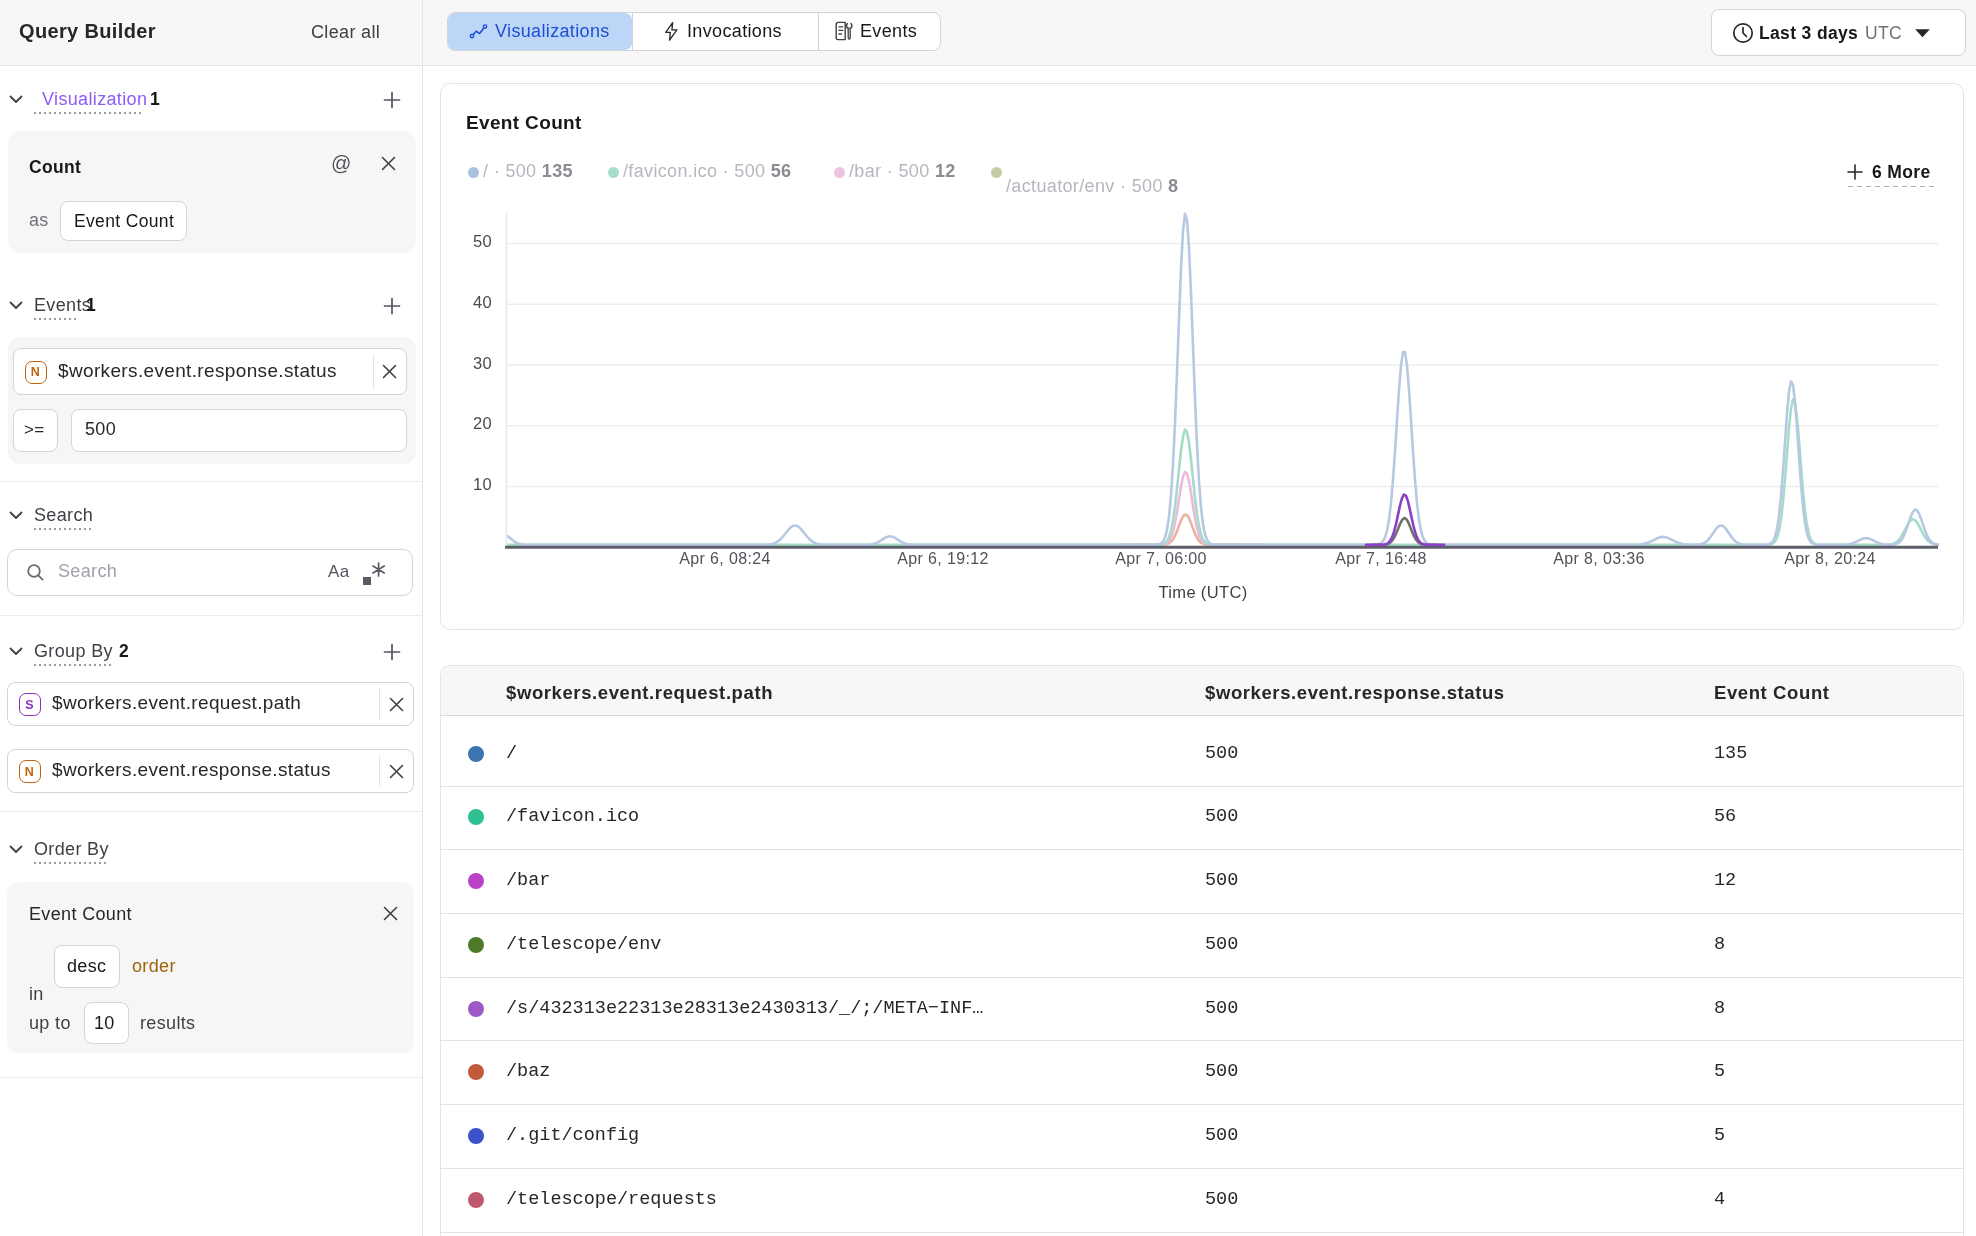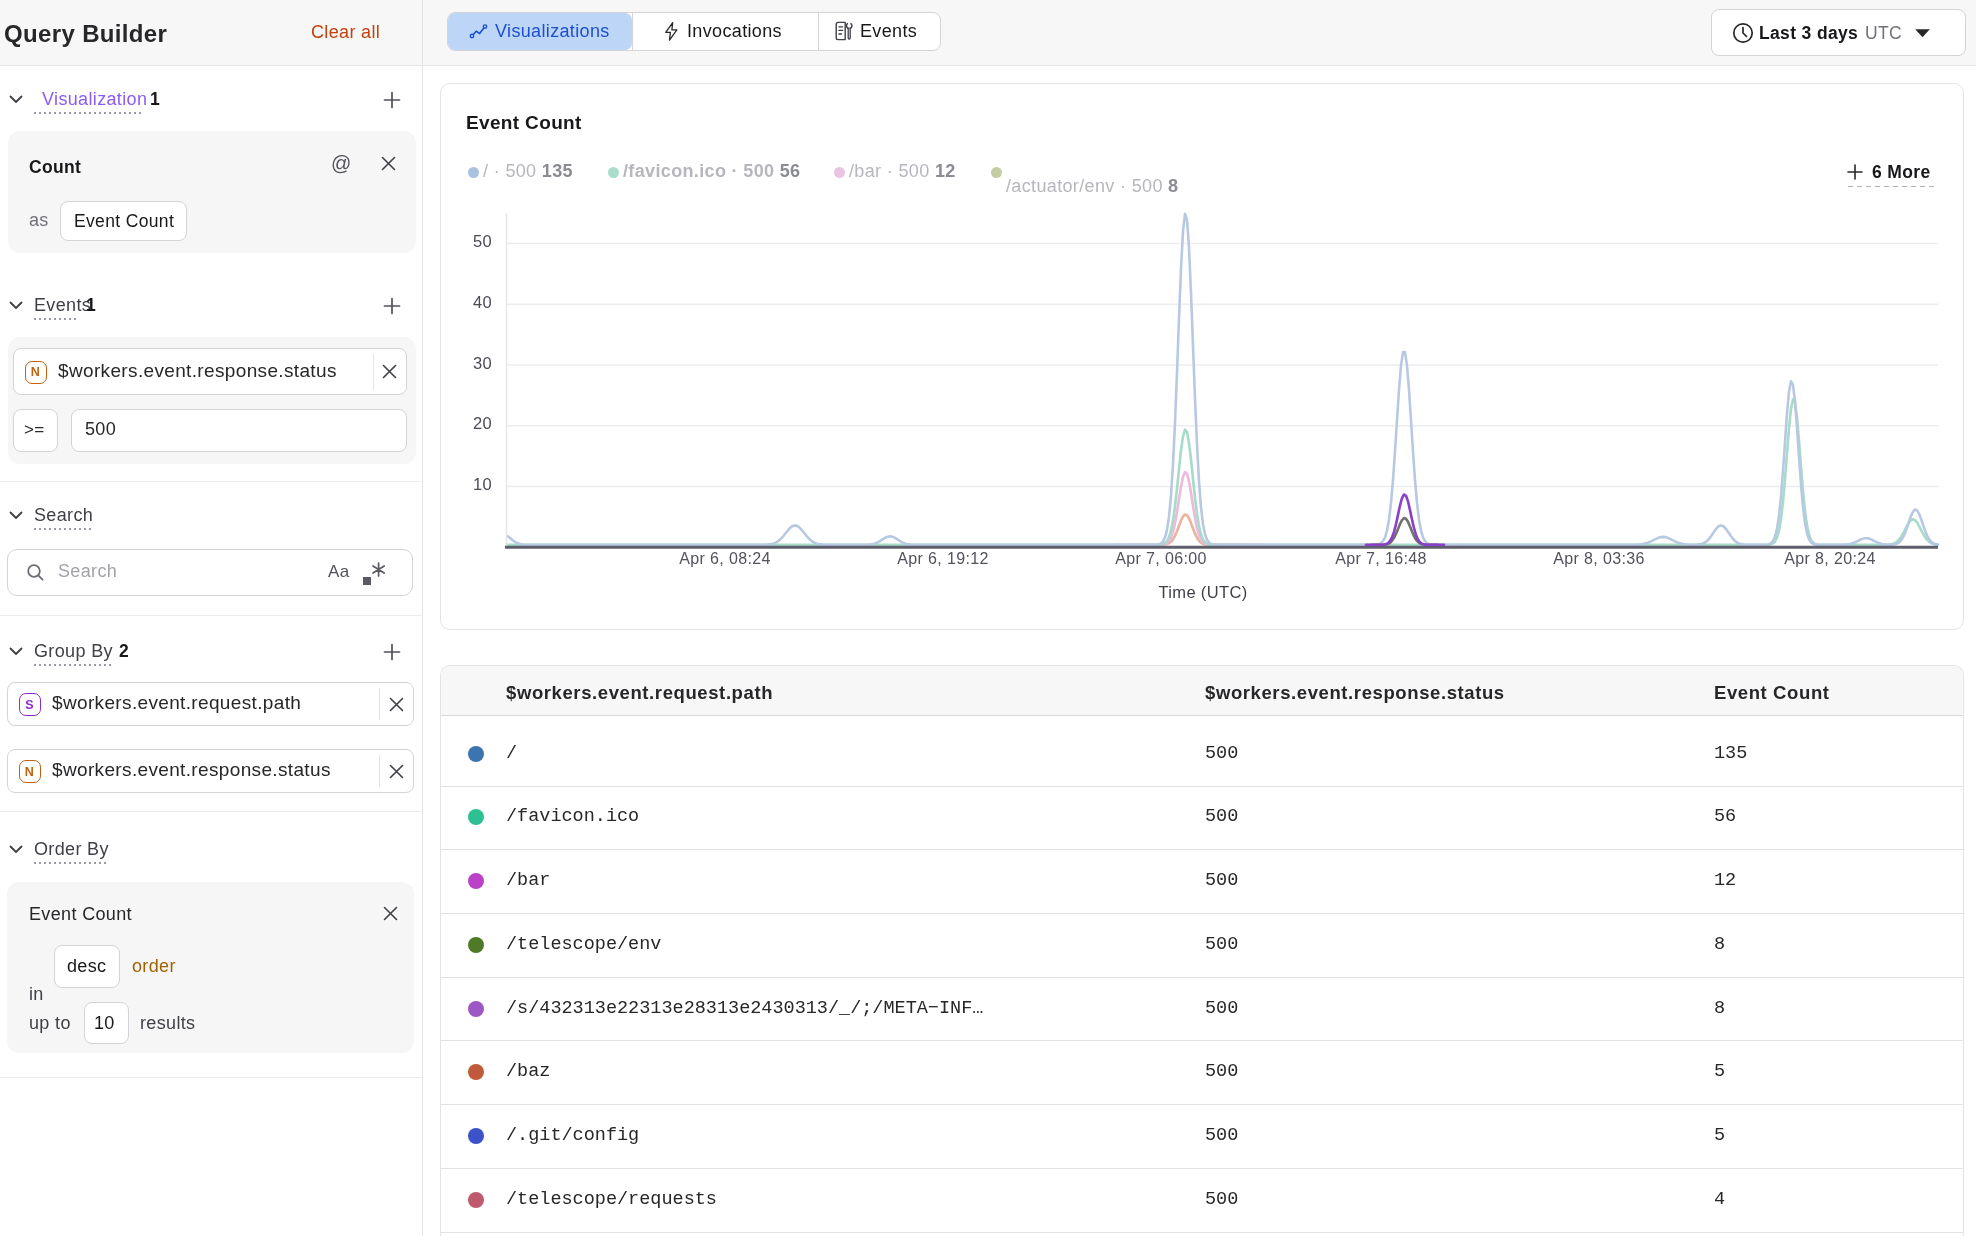--- a/index.html
+++ b/index.html
@@ -14,22 +14,22 @@
 .badge{position:absolute;width:22px;height:23px;border-radius:7px;border:1.8px solid;display:flex;align-items:center;justify-content:center;font-size:12.5px;font-weight:700;}
 .vline{position:absolute;width:1px;background:#e4e4e7;}
 .dot{position:absolute;border-radius:50%;}
 </style>
 </head>
 <body>
 
 <div class="abs" style="left:0;top:0;width:1976px;height:66px;background:#f7f7f8;border-bottom:1px solid #e5e5e8;"></div>
 
 <div class="abs" style="left:422px;top:0;width:1px;height:1236px;background:#e4e4e7;"></div>
-<div class="txt" style="left:4px;top:20px;font-size:24px;font-weight:700;color:#27272a;">Query Builder</div>
-<div class="txt" style="left:311px;top:22px;font-size:18px;color:#c2410c;">Clear all</div>
+<div class="txt" style="left:19px;top:20px;font-size:20px;font-weight:700;color:#27272a;">Query Builder</div>
+<div class="txt" style="left:311px;top:22px;font-size:18px;color:#404040;">Clear all</div>
 
 <div class="sep" style="top:481px;"></div>
 <div class="sep" style="top:615px;"></div>
 <div class="sep" style="top:811px;"></div>
 <div class="sep" style="top:1077px;"></div>
 
 <svg class="abs" style="left:8.5px;top:95.0px;" width="14" height="9" viewBox="0 0 14 9">
     <path d="M1.5 1.5 L7 7 L12.5 1.5" stroke="#3f3f46" stroke-width="1.8" fill="none" stroke-linecap="round" stroke-linejoin="round"></path>
   </svg>
 <div class="txt" style="left:42px;top:89.0px;font-size:18px;color:#8b5cf6;">Visualization</div>
@@ -163,21 +163,21 @@
 <div class="txt" style="left:1865px;top:23px;font-size:17.5px;color:#71717a;">UTC</div>
 <svg class="abs" style="left:1914px;top:28px;" width="17" height="11" viewBox="0 0 17 11">
     <path d="M1.2 1.2 L8.5 9.3 L15.8 1.2 Z" fill="#27272a"></path>
   </svg>
 
 <div class="abs" style="left:440px;top:83px;width:1524px;height:547px;background:#fff;border:1px solid #e4e4e7;border-radius:10px;"></div>
 <div class="txt" style="left:466px;top:112px;font-size:19px;font-weight:700;color:#18181b;">Event Count</div>
 <div class="dot" style="left:467.5px;top:166.5px;width:11px;height:11px;background:#a9c2e2;"></div>
 <div class="txt" style="left:483px;top:161px;font-size:18px;color:#b6b6be;">/ · 500 <b style="color:#8b8b93;">135</b></div>
 <div class="dot" style="left:607.5px;top:166.5px;width:11px;height:11px;background:#a9dccb;"></div>
-<div class="txt" style="left:623px;top:161px;font-size:18px;color:#b6b6be;font-weight:bold;">/favicon.ico · 500 <b style="color:#8b8b93;">56</b></div>
+<div class="txt" style="left:623px;top:161px;font-size:18px;color:#b6b6be;">/favicon.ico · 500 <b style="color:#8b8b93;">56</b></div>
 <div class="dot" style="left:833.5px;top:166.5px;width:11px;height:11px;background:#eac4e2;"></div>
 <div class="txt" style="left:849px;top:161px;font-size:18px;color:#b6b6be;">/bar · 500 <b style="color:#8b8b93;">12</b></div>
 <div class="dot" style="left:990.5px;top:166.5px;width:11px;height:11px;background:#c5cda5;"></div>
 <div class="txt" style="left:1006px;top:176px;font-size:18px;color:#b6b6be;">/actuator/env · 500 <b style="color:#8b8b93;">8</b></div>
 <svg class="abs" style="left:1847px;top:164px;" width="16" height="16" viewBox="0 0 16 16">
     <path d="M8 1 V15 M1 8 H15" stroke="#27272a" stroke-width="1.6" stroke-linecap="round"></path>
   </svg>
 <div class="txt" style="left:1872px;top:162px;font-size:17.5px;font-weight:700;color:#18181b;">6 More</div>
 <div class="abs" style="left:1848px;top:186px;width:90px;height:1px;background-image:repeating-linear-gradient(90deg,#b0b0b8 0 5px,transparent 5px 9px);"></div>
 <svg class="abs" style="left:440px;top:83px;" width="1524" height="530" viewBox="0 0 1524 530" font-family="Liberation Sans, sans-serif">

